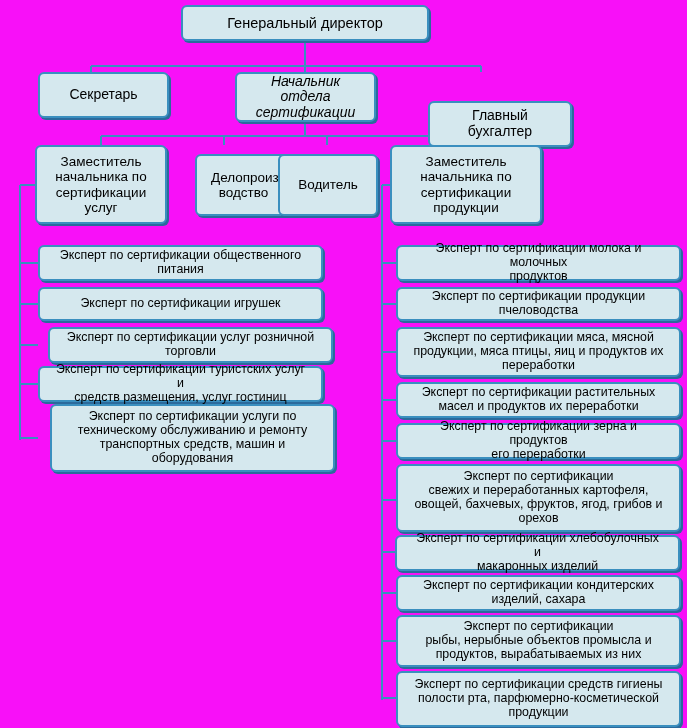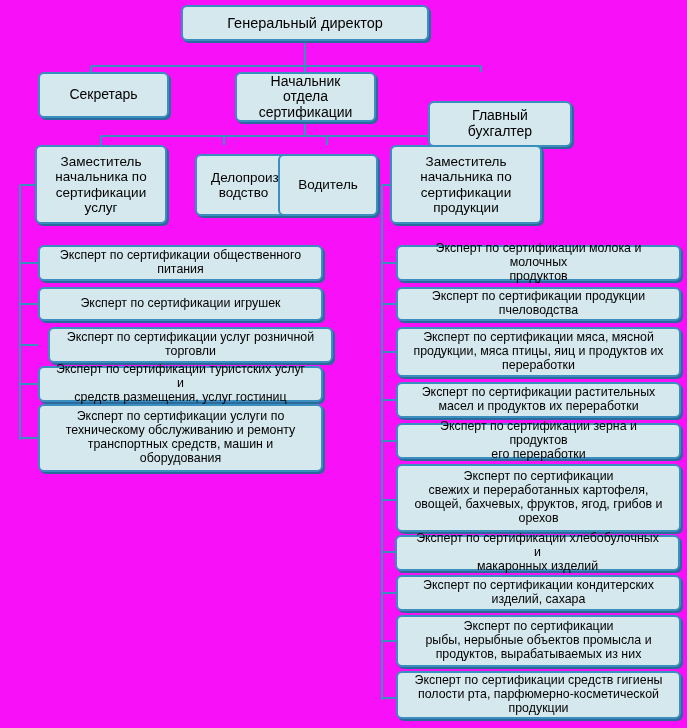--- a/index.html
+++ b/index.html
@@ -100,21 +100,21 @@
     </g>
   </svg>
 
   <div class="node lvl1" style="left:181px; top:5px; width:248px; height:36px;">
     <span class="txt">Генеральный директор</span>
   </div>
 
   <div class="node lvl2" style="left:38px; top:72px; width:131px; height:46px;">
     <span class="txt">Секретарь</span>
   </div>
-  <div class="node lvl2" style="left:235px; top:72px; width:141px; height:50px;">
+  <div class="node lvl2" style="left:235px; top:72px; width:141px; height:50px;font-style:italic;">
     <span class="txt">Начальник отдела
 сертификации</span>
   </div>
   <div class="node lvl2" style="left:428px; top:72px; width:144px; height:46px;margin-top:29px;">
     <span class="txt">Главный
 бухгалтер</span>
   </div>
 
   <div class="node lvl3" style="left:35px; top:145px; width:132px; height:79px;">
     <span class="txt">Заместитель
@@ -144,21 +144,21 @@
     <span class="txt">Эксперт по сертификации игрушек</span>
   </div>
   <div class="node leaf" style="left:48px; top:327px; width:285px; height:36px;">
     <span class="txt">Эксперт по сертификации услуг розничной
 торговли</span>
   </div>
   <div class="node leaf" style="left:38px; top:366px; width:285px; height:36px;">
     <span class="txt">Эксперт по сертификации туристских услуг и
 средств размещения, услуг гостиниц</span>
   </div>
-  <div class="node leaf" style="left:38px; top:404px; width:285px; height:68px;">
+  <div class="node leaf" style="left:50px; top:404px; width:285px; height:68px;">
     <span class="txt">Эксперт по сертификации услуги по
 техническому обслуживанию и ремонту
 транспортных средств, машин и
 оборудования</span>
   </div>
 
   <div class="node leaf" style="left:396px; top:287px; width:285px; height:34px;">
     <span class="txt">Эксперт по сертификации продукции
 пчеловодства</span>
   </div>
@@ -191,19 +191,19 @@
   </div>
   <div class="node leaf" style="left:396px; top:575px; width:285px; height:36px;">
     <span class="txt">Эксперт по сертификации кондитерских
 изделий, сахара</span>
   </div>
   <div class="node leaf" style="left:396px; top:615px; width:285px; height:52px;">
     <span class="txt">Эксперт по сертификации
 рыбы, нерыбные объектов промысла и
 продуктов, вырабатываемых из них</span>
   </div>
-  <div class="node leaf" style="left:396px; top:671px; width:285px; height:48px;">
+  <div class="node leaf" style="left:396px; top:671px; width:285px; height:56px;">
     <span class="txt">Эксперт по сертификации средств гигиены
 полости рта, парфюмерно-косметической
 продукции</span>
   </div>
 
 </div>
 
 </body></html>

